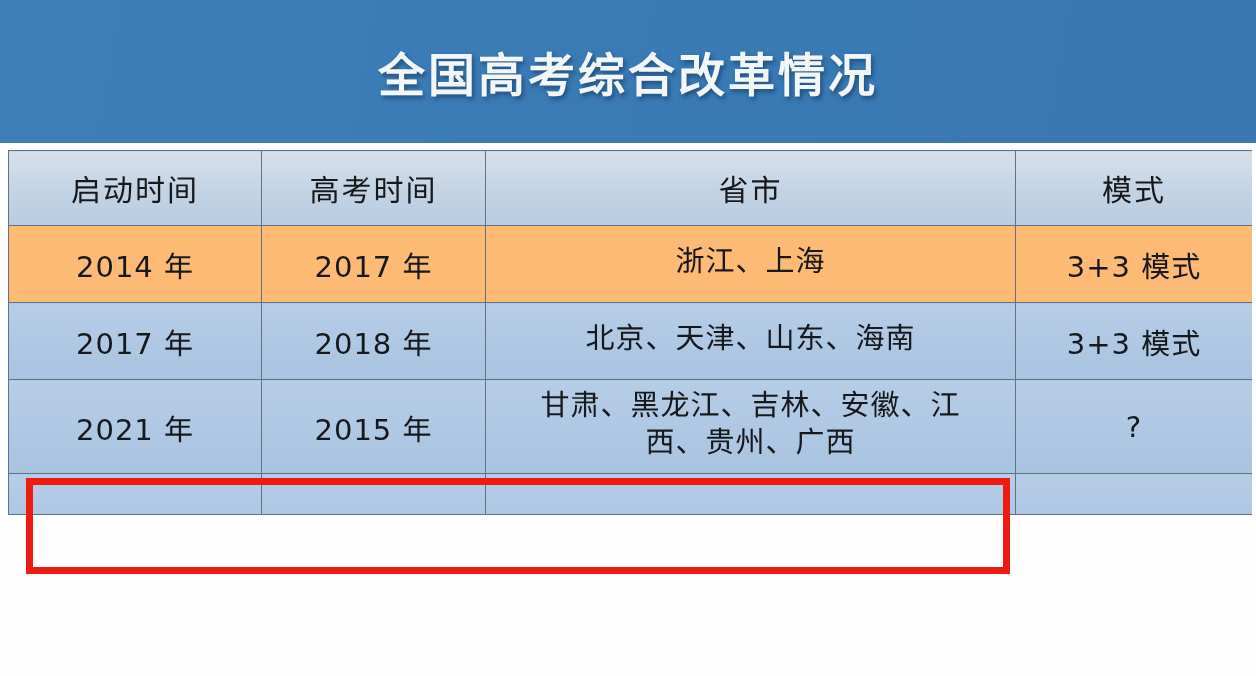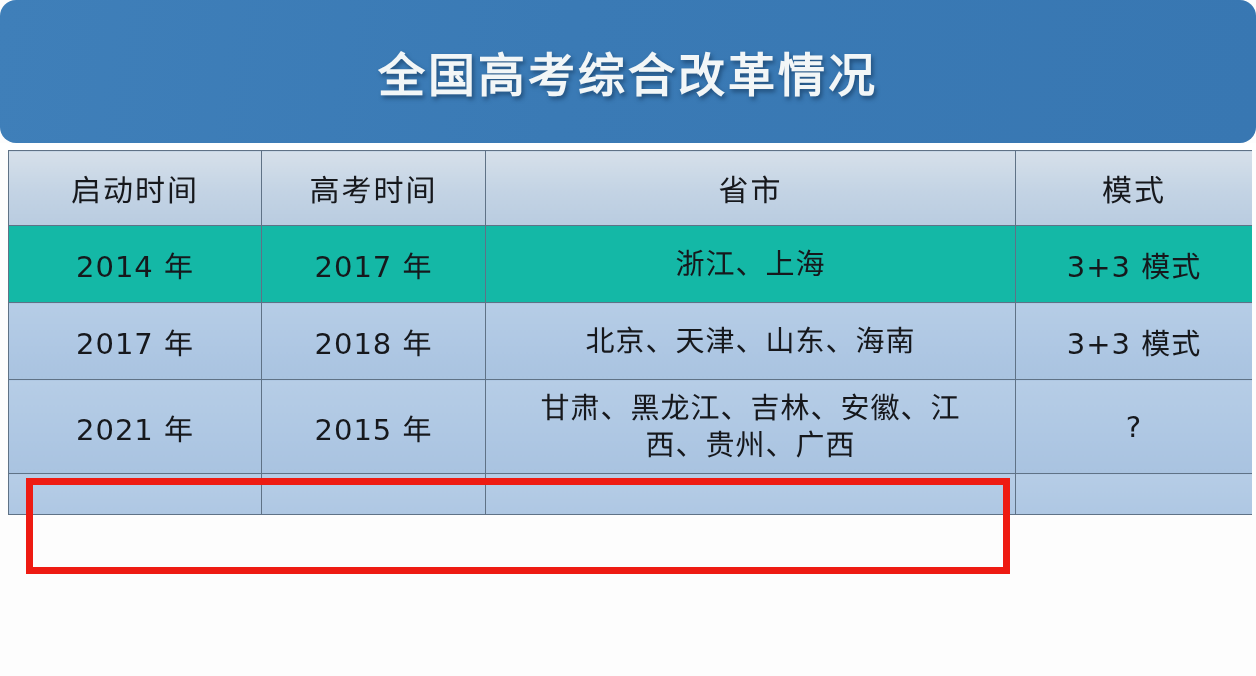--- a/index.html
+++ b/index.html
@@ -23,21 +23,20 @@
   .banner {
     position: absolute;
     left: 0;
     top: 0;
     width: 1256px;
     height: 143px;
     background: linear-gradient(100deg, #3f7fb9 0%, #3a7ab5 45%, #3877b2 100%);
     display: flex;
     align-items: center;
     justify-content: center;
-    border-radius: 16px;
   }
   .banner-title {
     color: #f2f6f7;
     font-size: 47px;
     font-weight: bold;
     letter-spacing: 3px;
     line-height: 1;
     text-shadow: 2px 3px 4px rgba(14,46,78,0.55);
     font-family: "DejaVu Sans", "Liberation Sans", sans-serif;
     white-space: nowrap;
@@ -85,39 +84,39 @@
 
   
   tr.head th {
     height: 74px;
     font-size: 30px;
     letter-spacing: 2px;
     background: linear-gradient(180deg, #d6e0ea 0%, #c3d3e4 55%, #b9cce0 100%);
   }
 
   
-  tr.r-white td { background: #14b8a6; }
+  tr.r-white td { background: #fdba74; }
   tr.r-blue  td { background: linear-gradient(180deg, #b6cde6 0%, #aec7e3 60%, #a9c3e0 100%); }
 
   tr.body td {
     font-size: 29px;
     letter-spacing: 1px;
   }
   tr.h-80  td { height: 76px; }
   tr.h-98  td { height: 97px; }
   tr.h-94  td { height: 93px; }
 
   td.cell-year    { font-size: 29px; letter-spacing: 1.5px; }
   td.cell-prov    { font-size: 30px; line-height: 1.25; letter-spacing: 1px; }
   td.cell-mode    { font-size: 28px; letter-spacing: 1px; }
   td.cell-unknown { font-size: 30px; font-weight: bold; }
 
   td.red-text { color: #d1294a; }
 
-  .prov-multi { display: block; }
+  .prov-multi { display: block; font-family: Liberation Mono, monospace; }
 
   
   tr.partial td {
     height: 40px;
     font-size: 29px;
     vertical-align: top;
     overflow: hidden;
     background: linear-gradient(180deg, #b6cde6 0%, #aec7e3 100%);
     line-height: 1.1;
   }

